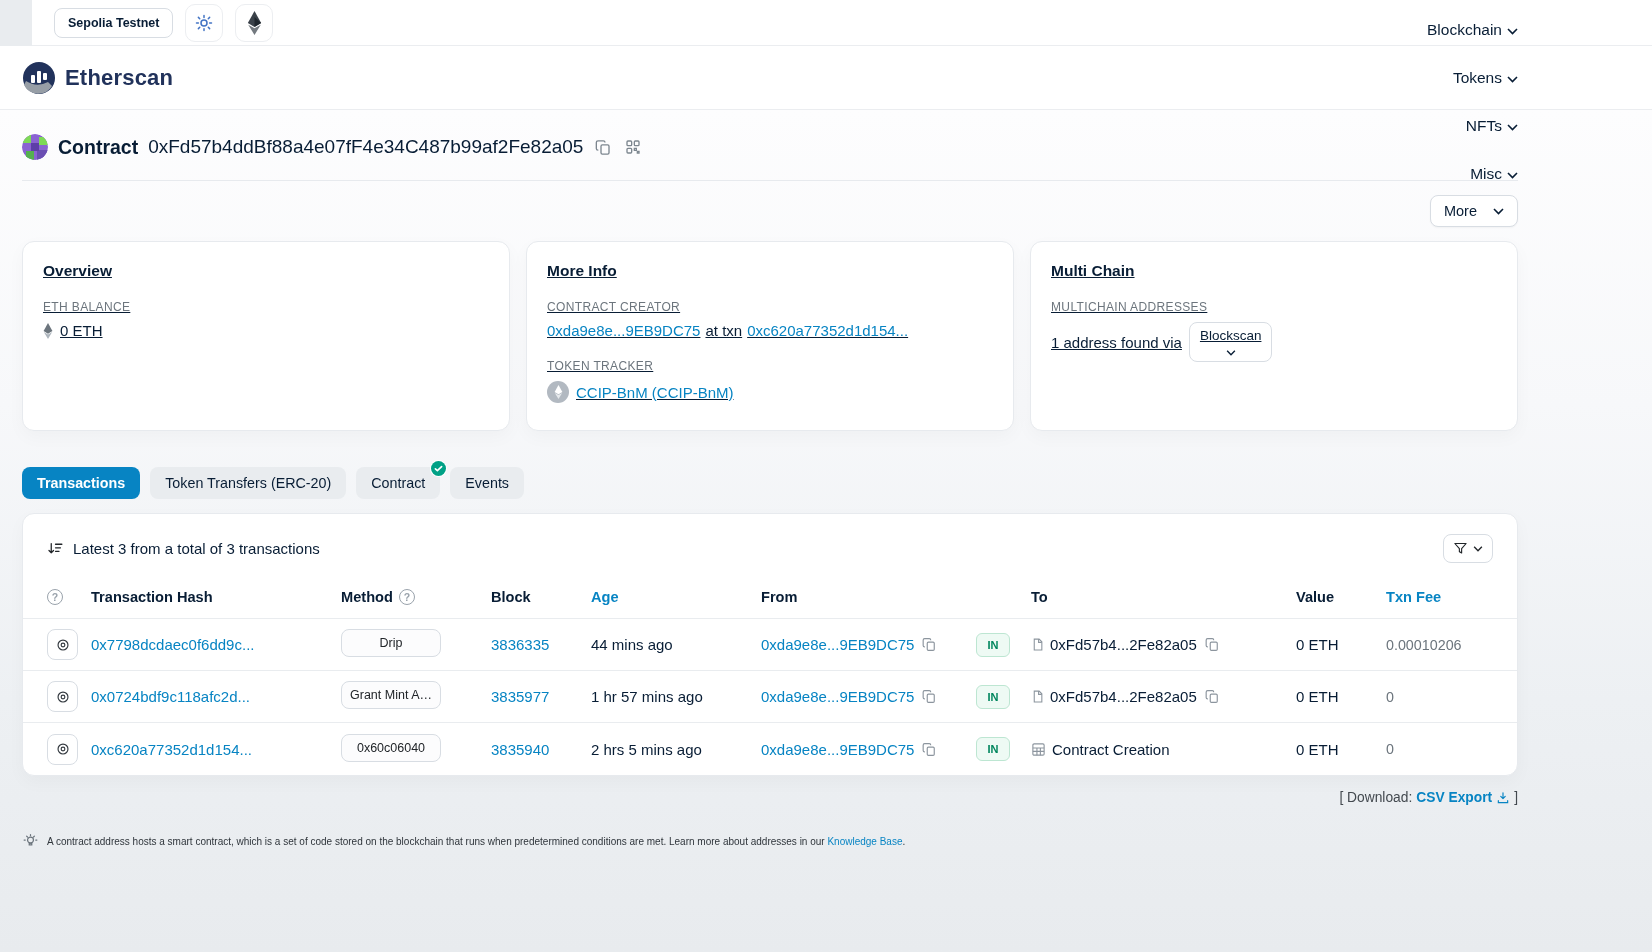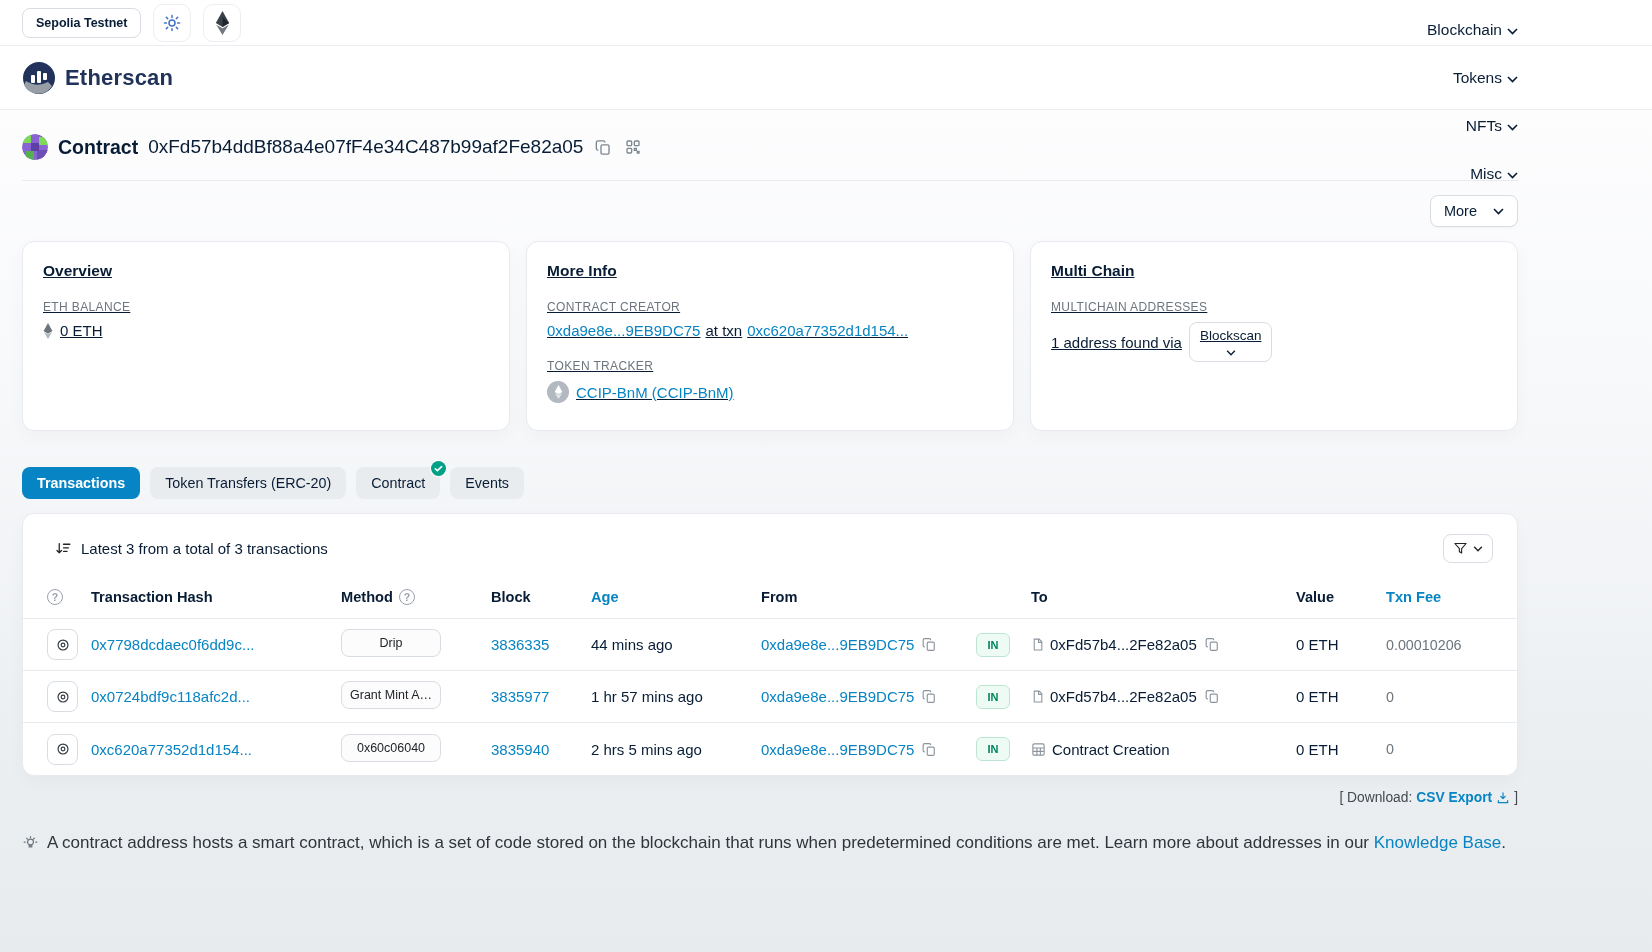--- a/index.html
+++ b/index.html
@@ -6,21 +6,21 @@
   html,body { width:1652px; }
   body {
     font-family:"Liberation Sans","DejaVu Sans",sans-serif;
     color:#081d35; background:#e9ecef; font-size:15px;
   }
   a { text-decoration:none; color:#0784c3; }
   button { font-family:inherit; cursor:pointer; }
 
   
   .topbar { height:46px; background:#fff; border-bottom:1px solid #ebedf0;
-    display:flex; align-items:center; padding:0 22px; }
+    display:flex; align-items:center; padding:0 22px;margin-left:32px; }
   .net-badge { border:1px solid #d8dde3; border-radius:8px; background:#fff;
     font-size:12.5px; font-weight:700; padding:7px 13px; color:#081d35; }
   .search-wrap { margin-left:auto; width:652px; height:34px; background:#f8f9fa;
     border:1px solid #e3e6ea; border-radius:8px; display:flex; align-items:center;
     padding:0 12px; gap:9px; }
   .search-wrap input { border:none; outline:none; background:transparent; flex:1;
     font-size:15px; color:#081d35; font-family:inherit; }
   .search-wrap input::placeholder { color:#8c959e; }
   .sq-btn { width:38px; height:38px; border:1px solid #eceef1; border-radius:10px;
     background:#fff; display:flex; align-items:center; justify-content:center; margin-left:12px; }
@@ -70,21 +70,21 @@
     font-size:14.3px; background:#e9ecef; color:#081d35; }
   .tab.active { background:#0784c3; color:#fff; font-weight:600; }
   .tab-check { position:absolute; top:-7px; right:-7px; background:#fff;
     border-radius:50%; width:17px; height:17px; display:flex; align-items:center;
     justify-content:center; }
 
   
   .table-card { margin-top:14px; background:#fff; border:1px solid #e7eaee;
     border-radius:12px; box-shadow:0 6px 18px rgba(16,24,40,.03); overflow:hidden; }
   .table-top { display:flex; justify-content:space-between; align-items:center;
-    padding:20px 24px 12px;margin-left:8px; }
+    padding:20px 24px 12px; }
   .summary { display:flex; align-items:center; gap:9px; font-size:15px; color:#081d35; }
   .filter-btn { display:flex; align-items:center; gap:5px; border:1px solid #d8dde3;
     background:#fff; border-radius:8px; padding:6px 9px; }
 
   .tgrid { display:grid; grid-template-columns:44px 250px 150px 100px 170px 215px 55px 265px 90px 1fr;
     align-items:center; padding:0 24px; }
   .thead { height:44px; border-bottom:1px solid #e9ecef; font-size:14.6px; font-weight:700; }
   .th-blue { color:#0784c3; cursor:pointer; }
   .th-hash { display:flex; align-items:center; gap:6px; }
   .help-circ { width:16px; height:16px; border:1.3px solid #9aa3ac; border-radius:50%;
@@ -104,21 +104,21 @@
     font-weight:700; color:#00865d; background:#eefaf4; border:1px solid #bde6d2;
     border-radius:6px; padding:5px 0; }
   .to-text { color:#081d35; }
   .fee { color:#6c757d; font-size:14.3px; }
 
   .download-row { display:flex; justify-content:flex-end; align-items:center; gap:4px;
     margin-top:14px; font-size:13.8px; color:#43494f; }
   .download-row a { font-weight:700; display:inline-flex; align-items:center; gap:4px; }
 
   .footer-note { display:flex; align-items:center; gap:8px; margin-top:28px;
-    font-size:17px; color:#2f353b; }
+    font-size:10px; color:#2f353b; }
 </style>
 </head>
 <body>
 
 <div class="topbar">
   <span class="net-badge">Sepolia Testnet</span>
   <button class="sq-btn">
     <span style="display:flex">
       <svg width="18" height="18" viewBox="0 0 24 24" fill="none" stroke="#4273c4" stroke-width="2" stroke-linecap="round">
           <circle cx="12" cy="12" r="4"></circle>

